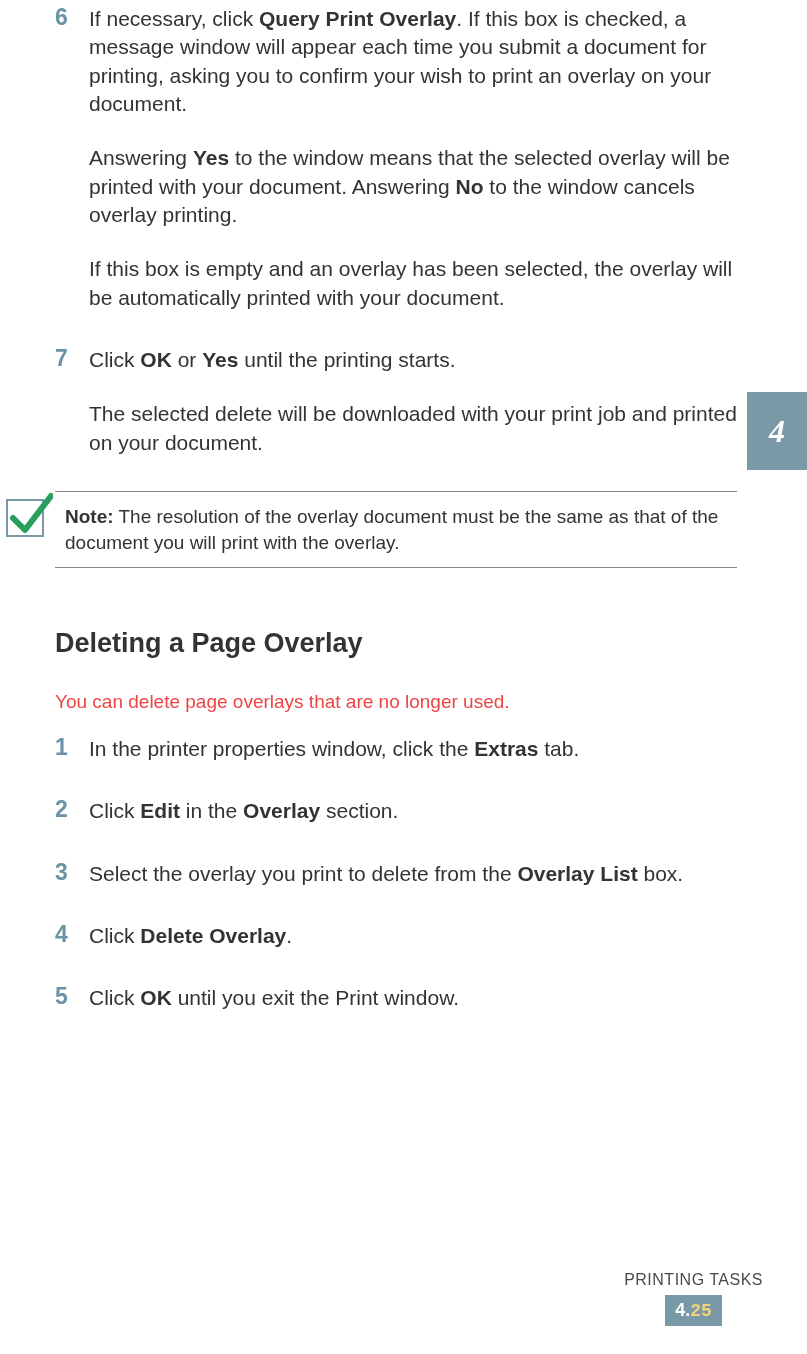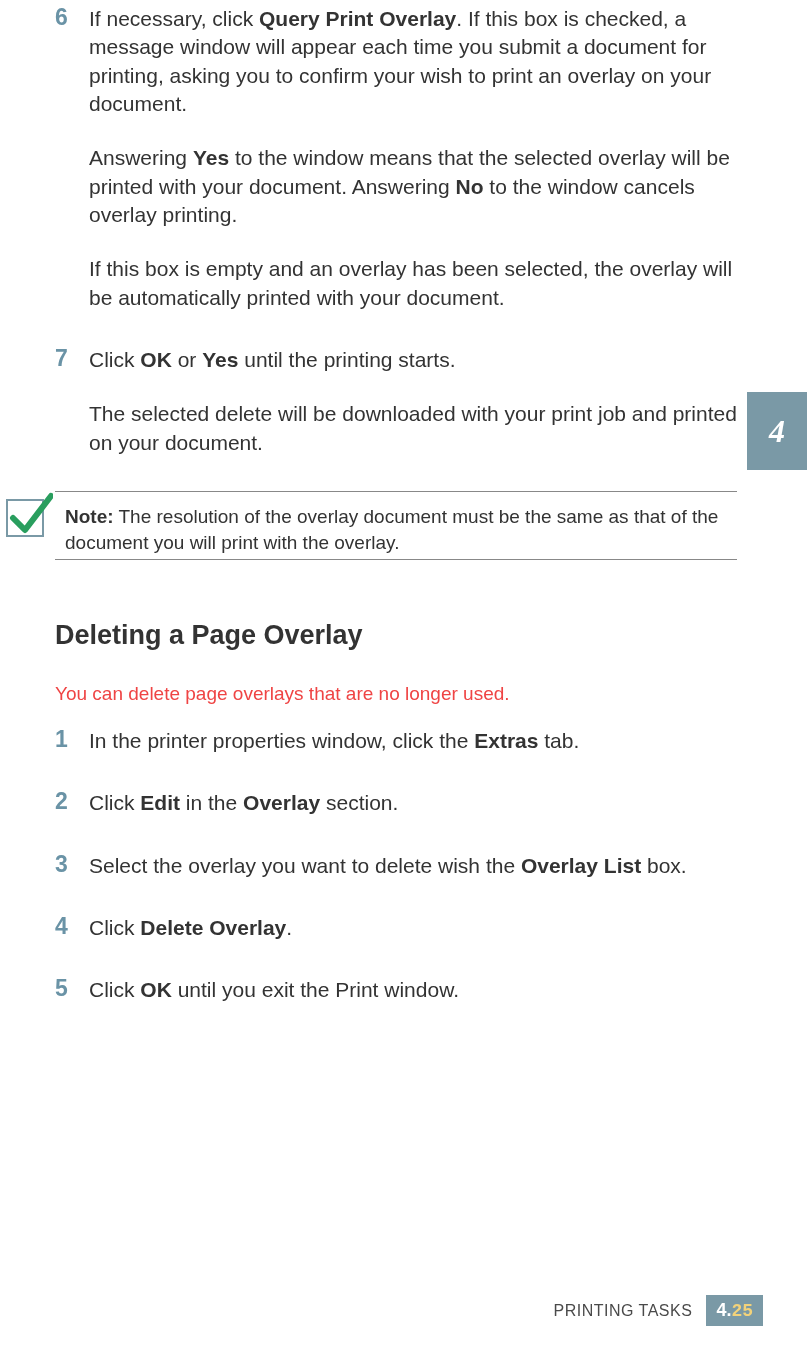--- a/index.html
+++ b/index.html
@@ -47,21 +47,21 @@
     font-style: italic;
     font-weight: bold;
     display: flex;
     align-items: center;
     justify-content: center;
     font-family: Georgia, serif;
   }
   .note-block {
     border-top: 1px solid #888;
     border-bottom: 1px solid #888;
-    padding: 12px 0 4px 10px;
+    padding: 12px 0 12px 10px;
     margin: 10px 0 40px 0;
     position: relative;
     display: flex;
     align-items: flex-start;
   }
   .note-icon {
     position: absolute;
     left: -50px;
     top: 0px;
     width: 48px;
@@ -84,21 +84,22 @@
     line-height: 1.35;
     color: #ef4444;
     margin-bottom: 20px;
   }
   .footer {
     position: absolute;
     bottom: 28px;
     right: 44px;
     display: flex;
     align-items: center;
-    gap: 14px;
+    gap: 6px;
+    flex-direction: column;
   }
   .footer-label {
     font-size: 16px;
     font-variant: small-caps;
     letter-spacing: 0.5px;
     color: #4a4a4a;
   }
   .footer-badge {
     background: #7a99a6;
     padding: 5px 10px;
@@ -170,21 +171,21 @@
       <p>
         <span>Click </span><span class="b">Edit</span><span> in the </span><span class="b">Overlay</span><span> section.</span>
       </p>
     </div>
   </div>
 
   <div class="step">
     <div class="step-num">3</div>
     <div class="step-body">
       <p>
-        <span>Select the overlay you want to delete wish the </span><span class="b">Overlay List</span><span> box.</span>
+        <span>Select the overlay you print to delete from the </span><span class="b">Overlay List</span><span> box.</span>
       </p>
     </div>
   </div>
 
   <div class="step">
     <div class="step-num">4</div>
     <div class="step-body">
       <p>
         <span>Click </span><span class="b">Delete Overlay</span><span>.</span>
       </p>

